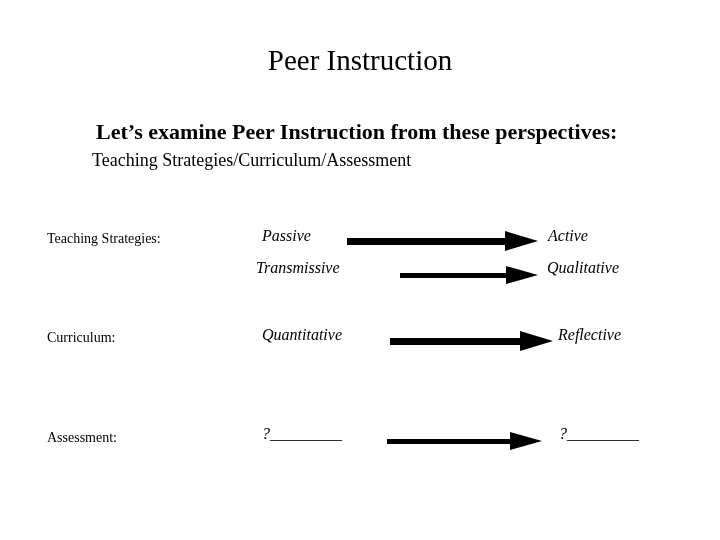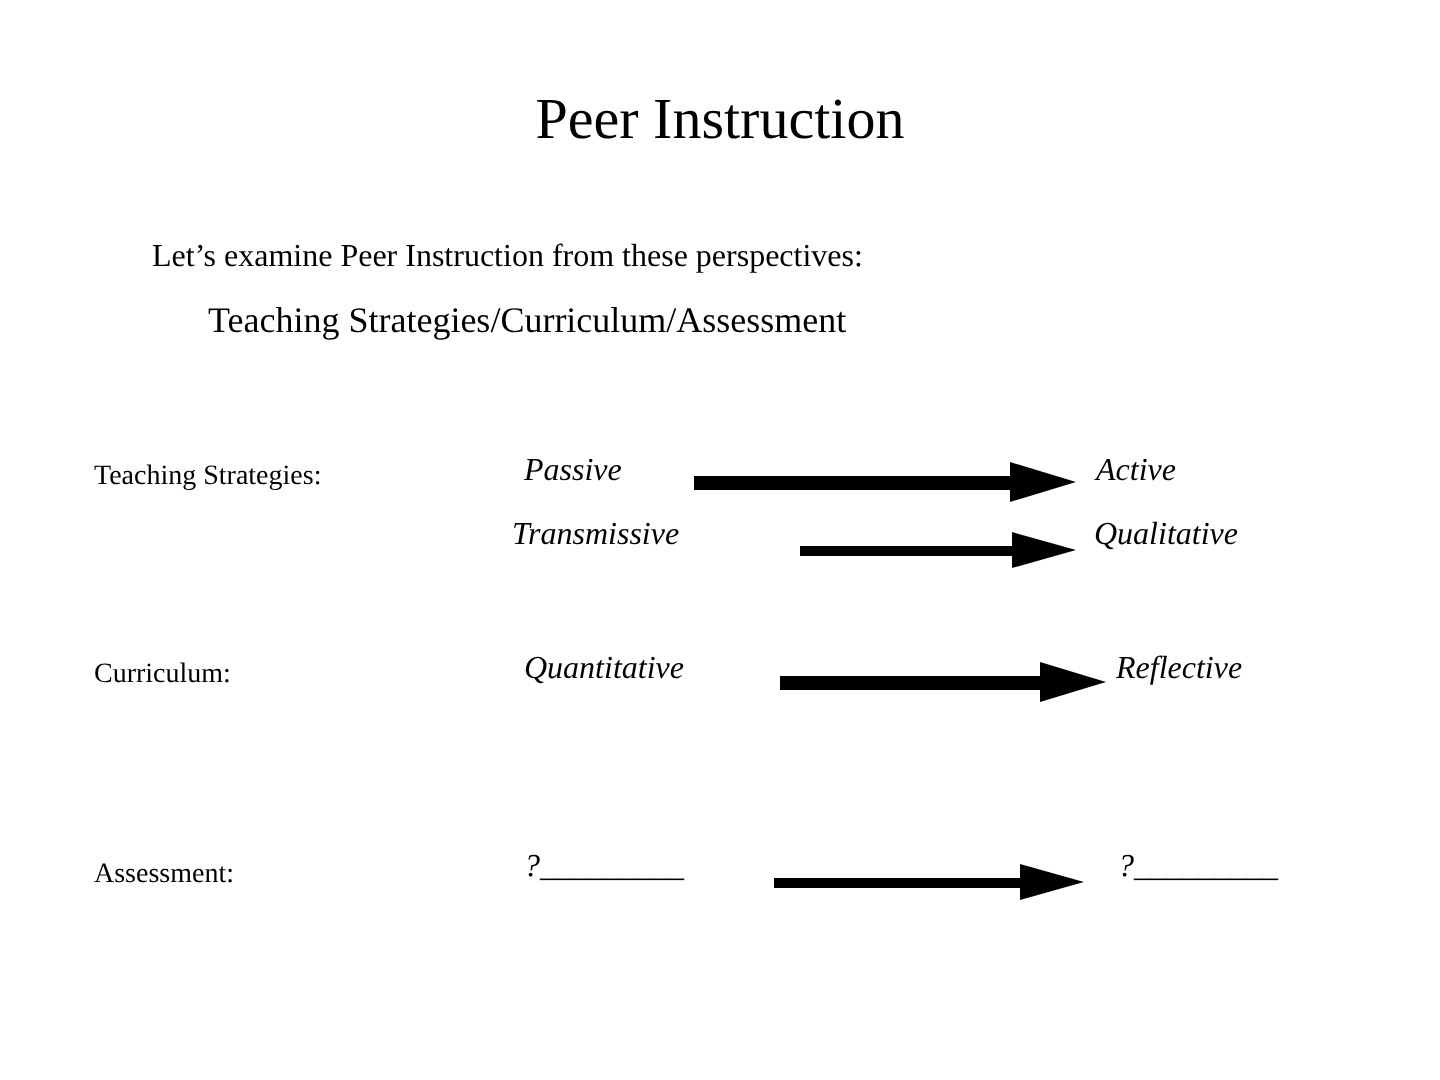--- a/index.html
+++ b/index.html
@@ -8,22 +8,22 @@
     width: 720px;
     height: 456px;
     background: #ffffff;
     color: #000000;
     font-family: "Liberation Serif", "DejaVu Serif", serif;
     overflow: hidden;
   }
   .slide div { line-height: 1; white-space: nowrap; }
 
   .title  { position: absolute; left: 0; right: 0; top: 46px; text-align: center; font-size: 29px; }
-  .intro1 { position: absolute; left: 76px; top: 121px; font-size: 16px; }
-  .intro2 { position: absolute; left: 104px; top: 151px; font-size: 18px; }
+  .intro1 { position: absolute; left: 96px; top: 121px; font-size: 22px; font-weight: bold; }
+  .intro2 { position: absolute; left: 92px; top: 151px; font-size: 18px; }
 
   .lbl    { position: absolute; left: 47px; font-size: 14px; }
   .lbl-r1 { top: 232px; }
   .lbl-r2 { top: 331px; }
   .lbl-r3 { top: 431px; }
 
   .term   { position: absolute; font-size: 16px; font-style: italic; }
   .t-passive      { left: 262px; top: 228px; }
   .t-active       { left: 548px; top: 228px; }
   .t-transmissive { left: 256px; top: 260px; }

